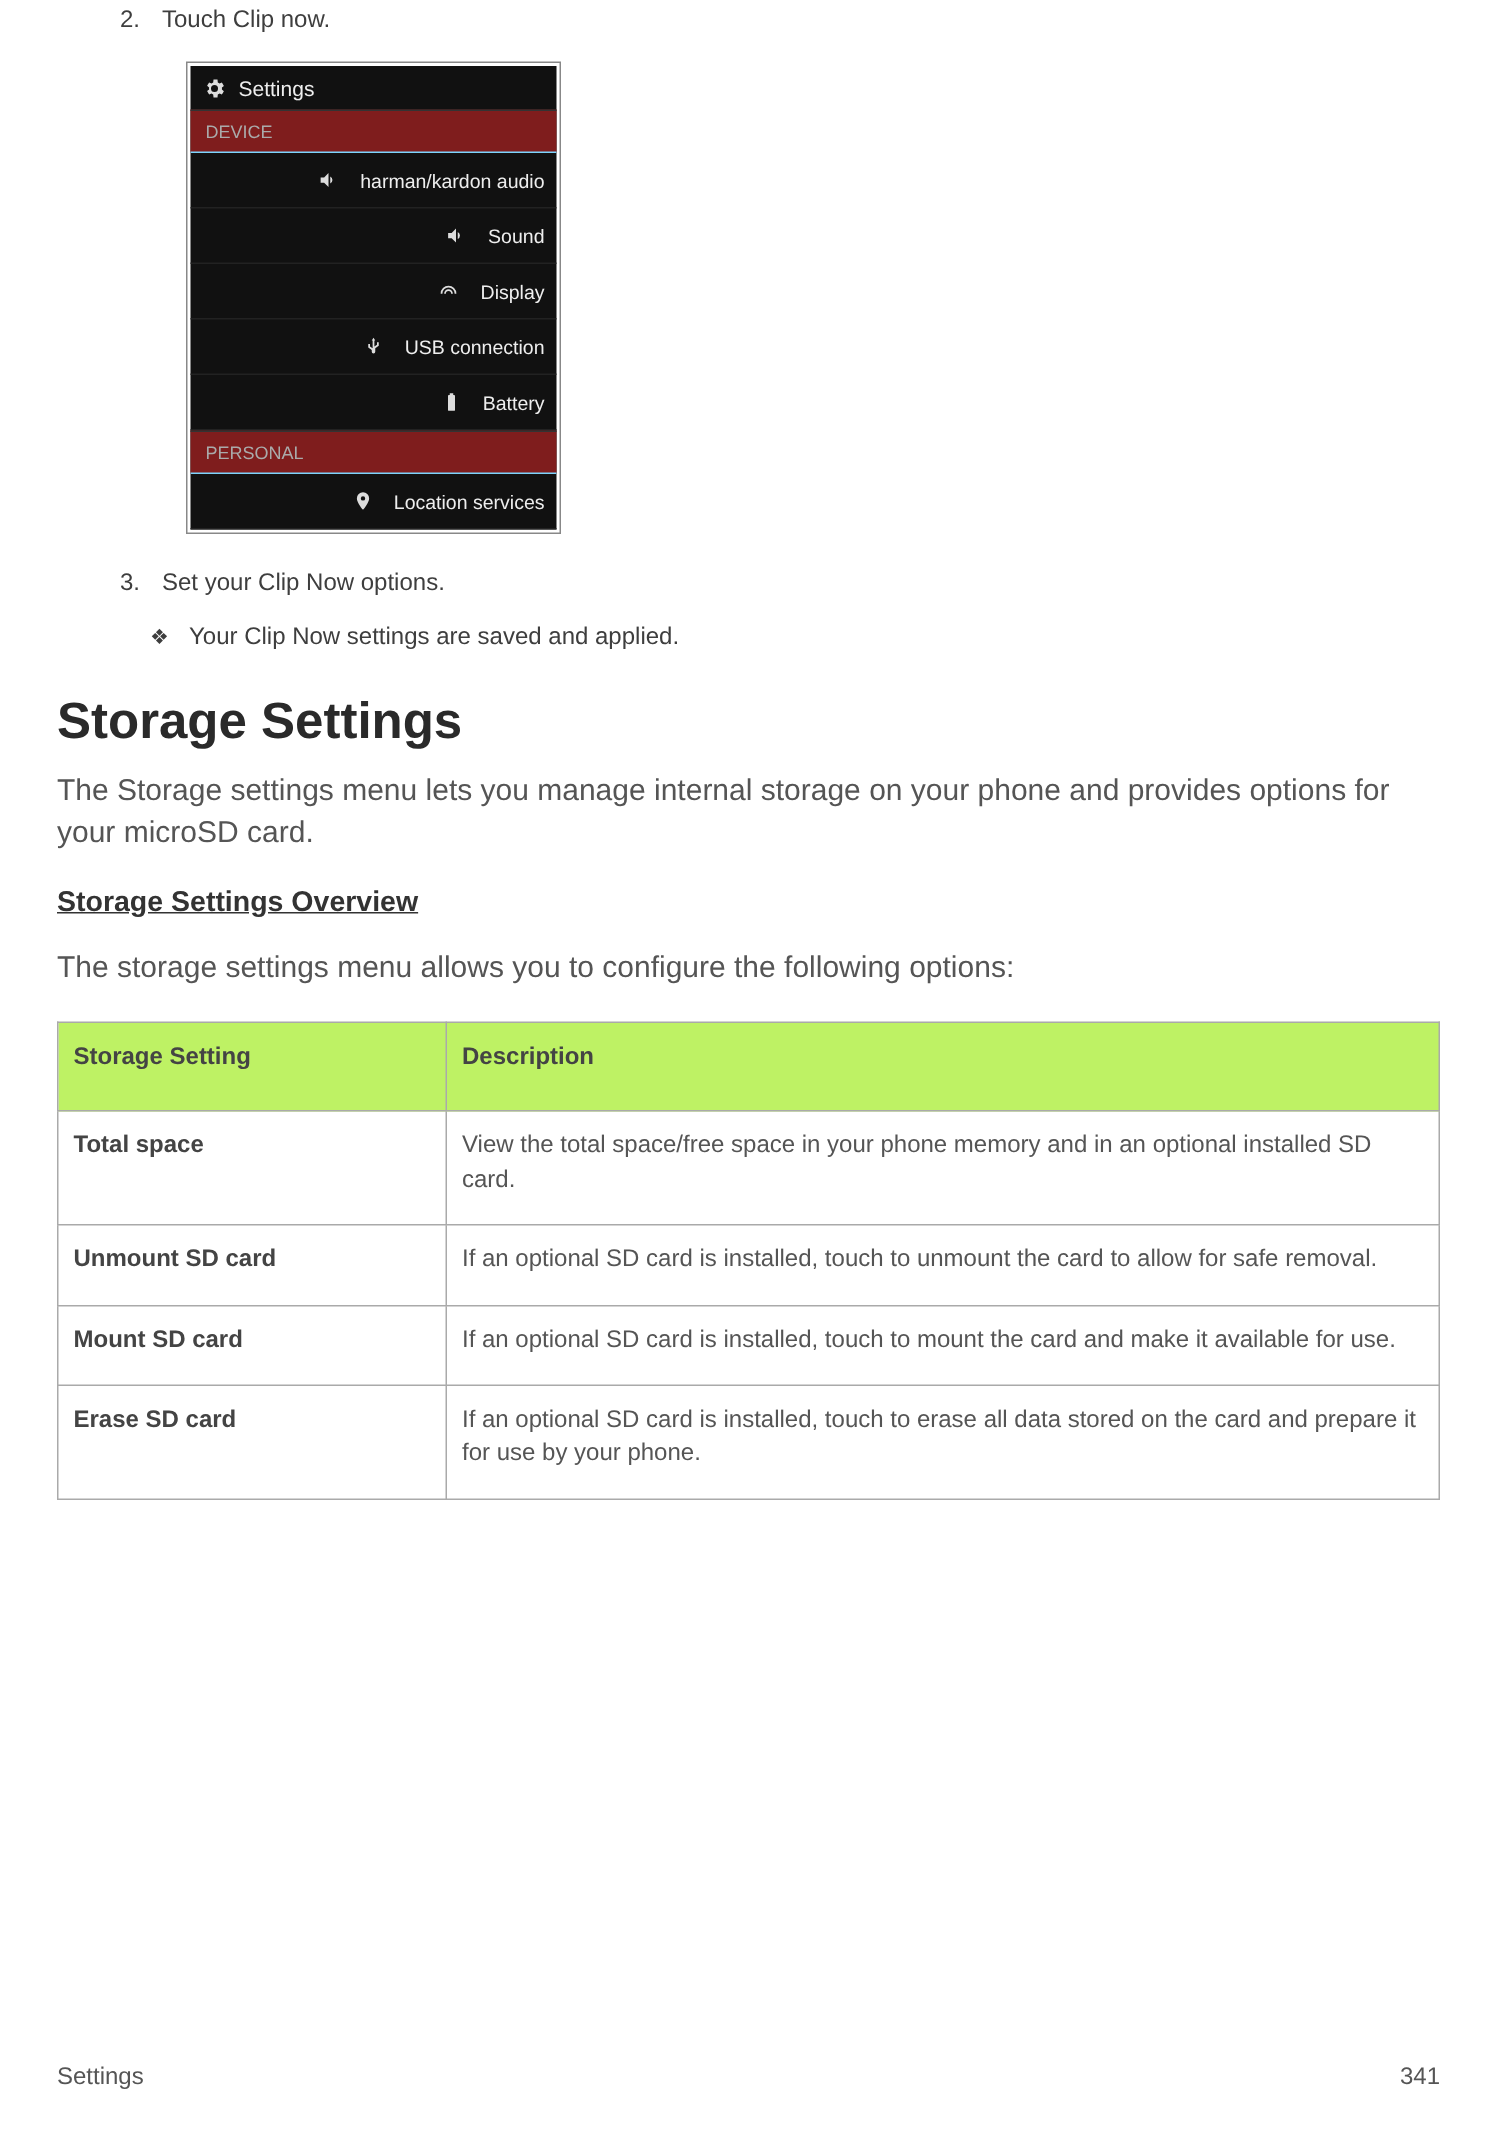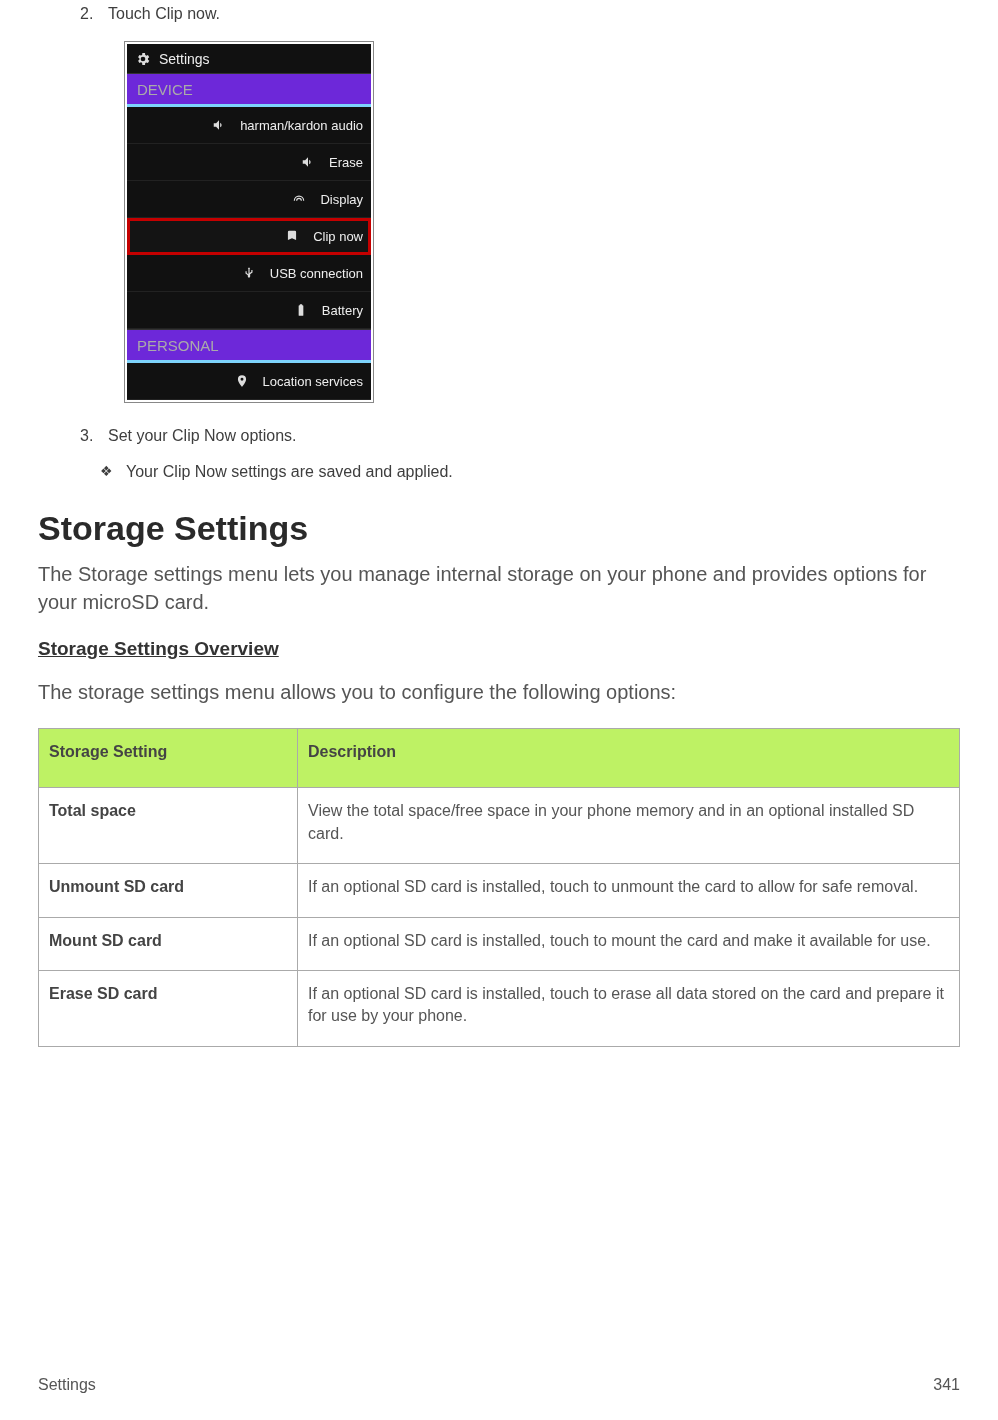--- a/index.html
+++ b/index.html
@@ -45,25 +45,25 @@
     align-items: center;
     padding: 7px 8px 6px 8px;
     font-size: 14px;
   }
   .shot-header .gear-icon {
     width: 16px; height: 16px; margin-right: 8px;
     display: inline-flex; align-items: center; justify-content: center;
   }
   .shot-section {
     color: #aaa;
-    font-size: 15px;
+    font-size: 12px;
     padding: 7px 8px 6px 10px;
     border-top: 1px solid #333;
-    border-bottom: 3px solid #7dd3fc;
-    background: #6d28d9;
+    border-bottom: 1px solid #7dd3fc;
+    background: #7f1d1d;
   }
   .shot-row {
     display: flex;
     align-items: center;
     padding: 9px 8px 9px 16px;
     border-bottom: 1px solid #222;
     font-size: 13px;
     justify-content: flex-end;
   }
   .shot-row.highlighted {
@@ -162,37 +162,29 @@
             </svg>
           </span>
           <span>harman/kardon audio</span>
         </div>
         <div class="shot-row">
           <span class="row-icon">
             <svg viewBox="0 0 24 24" width="14" height="14" fill="#ddd">
               <path d="M3 9v6h4l5 5V4L7 9H3zm13.5 3a4.5 4.5 0 00-2.5-4v8a4.5 4.5 0 002.5-4z"></path>
             </svg>
           </span>
-          <span>Erase</span>
+          <span>Sound</span>
         </div>
         <div class="shot-row">
           <span class="row-icon">
             <svg viewBox="0 0 24 24" width="14" height="14" fill="#ddd">
               <path d="M12 6a9 9 0 00-9 9h2a7 7 0 0114 0h2a9 9 0 00-9-9zm0 4a5 5 0 00-5 5h2a3 3 0 016 0h2a5 5 0 00-5-5z"></path>
             </svg>
           </span>
           <span>Display</span>
-        </div>
-        <div class="shot-row highlighted">
-          <span class="row-icon">
-            <svg viewBox="0 0 24 24" width="14" height="14" fill="#ddd">
-              <path d="M17 3H7a2 2 0 00-2 2v14l7-3 7 3V5a2 2 0 00-2-2z"></path>
-            </svg>
-          </span>
-          <span>Clip now</span>
         </div>
         <div class="shot-row">
           <span class="row-icon">
             <svg viewBox="0 0 24 24" width="14" height="14" fill="#ddd">
               <path d="M12 2l-2 3h1v9l-3-2V9H6v4l4 3v2a2 2 0 104 0v-4l4-3V7h-2v3l-3 2V5h1z"></path>
             </svg>
           </span>
           <span>USB connection</span>
         </div>
         <div class="shot-row">

